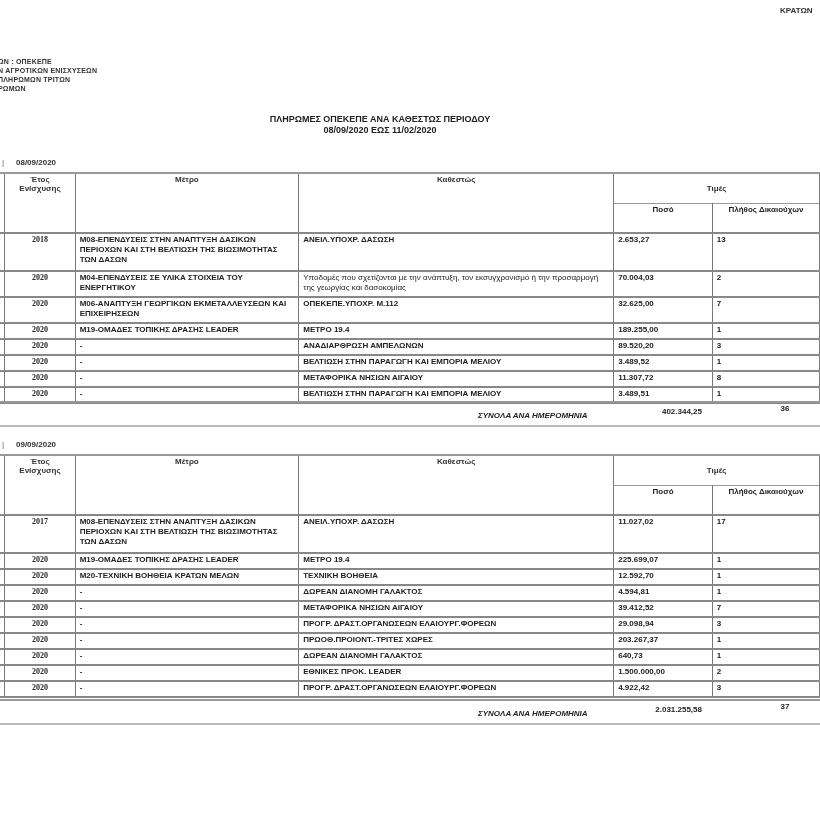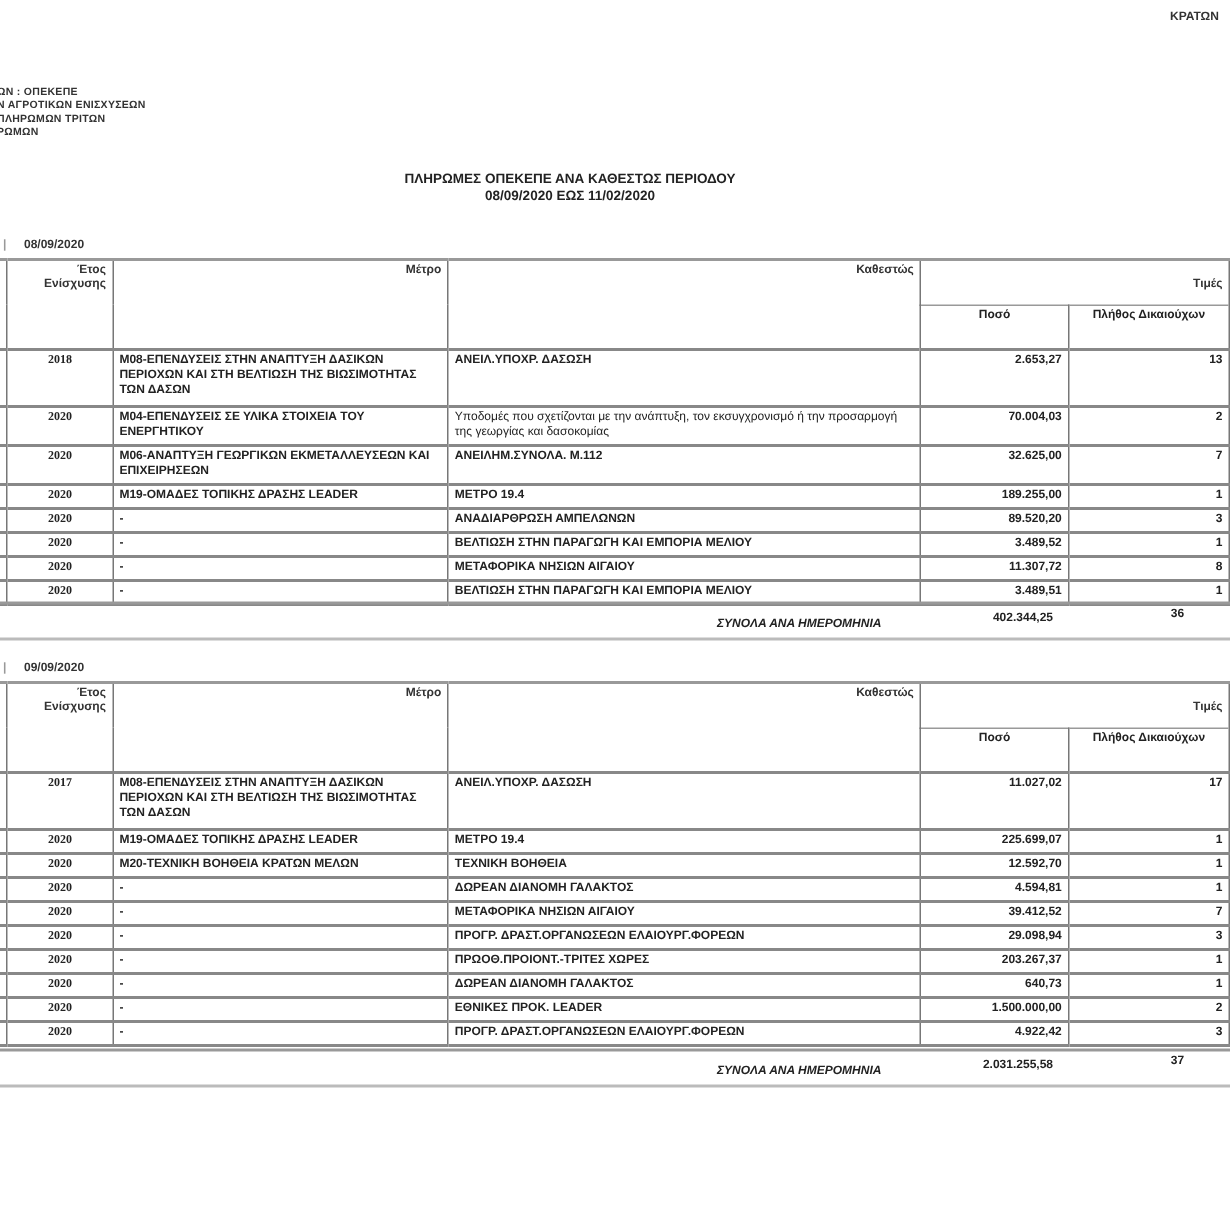--- a/index.html
+++ b/index.html
@@ -28,25 +28,25 @@
     position: absolute; left: -2px; top: 14px; width: 822px;
     border-collapse: collapse; table-layout: fixed; font-size: 8px;
   }
   table td, table th {
     border-left: 1px solid #777; border-right: 1px solid #777;
     padding: 1px 4px; vertical-align: top; font-weight: bold; color: #222;
   }
   table tr.row td { border-top: 2px solid #888; border-bottom: 2px solid #888; height: 12px; line-height: 10px; }
   table tr.row.tall td { height: 34px; }
   table tr.row.mid td { height: 22px; }
-  .hdr th { font-weight: bold; font-size: 8px; text-align: right; border-top: 2px solid #999; color: #333; }
+  .hdr th { font-weight: bold; font-size: 8px; text-align: center; border-top: 2px solid #999; color: #333; }
   .hdr .h-tall { height: 56px; }
   .hdr2 th { border-top: 1px solid #999; border-bottom: 2px solid #888; height: 26px; margin-top: 24px; }
   .year { text-align: center; font-family: Liberation Serif, serif; }
-  .num { text-align: right; }
+  .num { text-align: left; }
   .kath-normal { font-weight: normal !important; }
   .totals {
     position: absolute; left: -2px; width: 822px; height: 22px;
     border-top: 2px solid #999; border-bottom: 2px solid #bbb; font-size: 8px; font-weight: bold;
   }
   .totals .lbl { position: absolute; left: 480px; top: 8px; font-style: italic; }
   .totals .amt { position: absolute; left: 600px; width: 104px; text-align: right; top: 4px; }
   .totals .cnt { position: absolute; left: 760px; width: 54px; text-align: center; top: 1px; }
   .c0 { width: 6px; }
   .c1 { width: 67px; }
@@ -113,21 +113,21 @@
           <td class="year">2020</td>
           <td>M04-ΕΠΕΝΔΥΣΕΙΣ ΣΕ ΥΛΙΚΑ ΣΤΟΙΧΕΙΑ ΤΟΥ ΕΝΕΡΓΗΤΙΚΟΥ</td>
           <td class="kath-normal">Υποδομές που σχετίζονται με την ανάπτυξη, τον εκσυγχρονισμό ή την προσαρμογή της γεωργίας και δασοκομίας</td>
           <td class="num">70.004,03</td>
           <td class="num">2</td>
         </tr>
         <tr class="row mid">
           <td></td>
           <td class="year">2020</td>
           <td>M06-ΑΝΑΠΤΥΞΗ ΓΕΩΡΓΙΚΩΝ ΕΚΜΕΤΑΛΛΕΥΣΕΩΝ ΚΑΙ ΕΠΙΧΕΙΡΗΣΕΩΝ</td>
-          <td>ΑΝΕΙΛΗΜ.ΣΥΝΟΛΑ. Μ.112</td>
+          <td>ΟΠΕΚΕΠΕ.ΥΠΟΧΡ. Μ.112</td>
           <td class="num">32.625,00</td>
           <td class="num">7</td>
         </tr>
         <tr class="row">
           <td></td>
           <td class="year">2020</td>
           <td>M19-ΟΜΑΔΕΣ ΤΟΠΙΚΗΣ ΔΡΑΣΗΣ LEADER</td>
           <td>ΜΕΤΡΟ 19.4</td>
           <td class="num">189.255,00</td>
           <td class="num">1</td>

